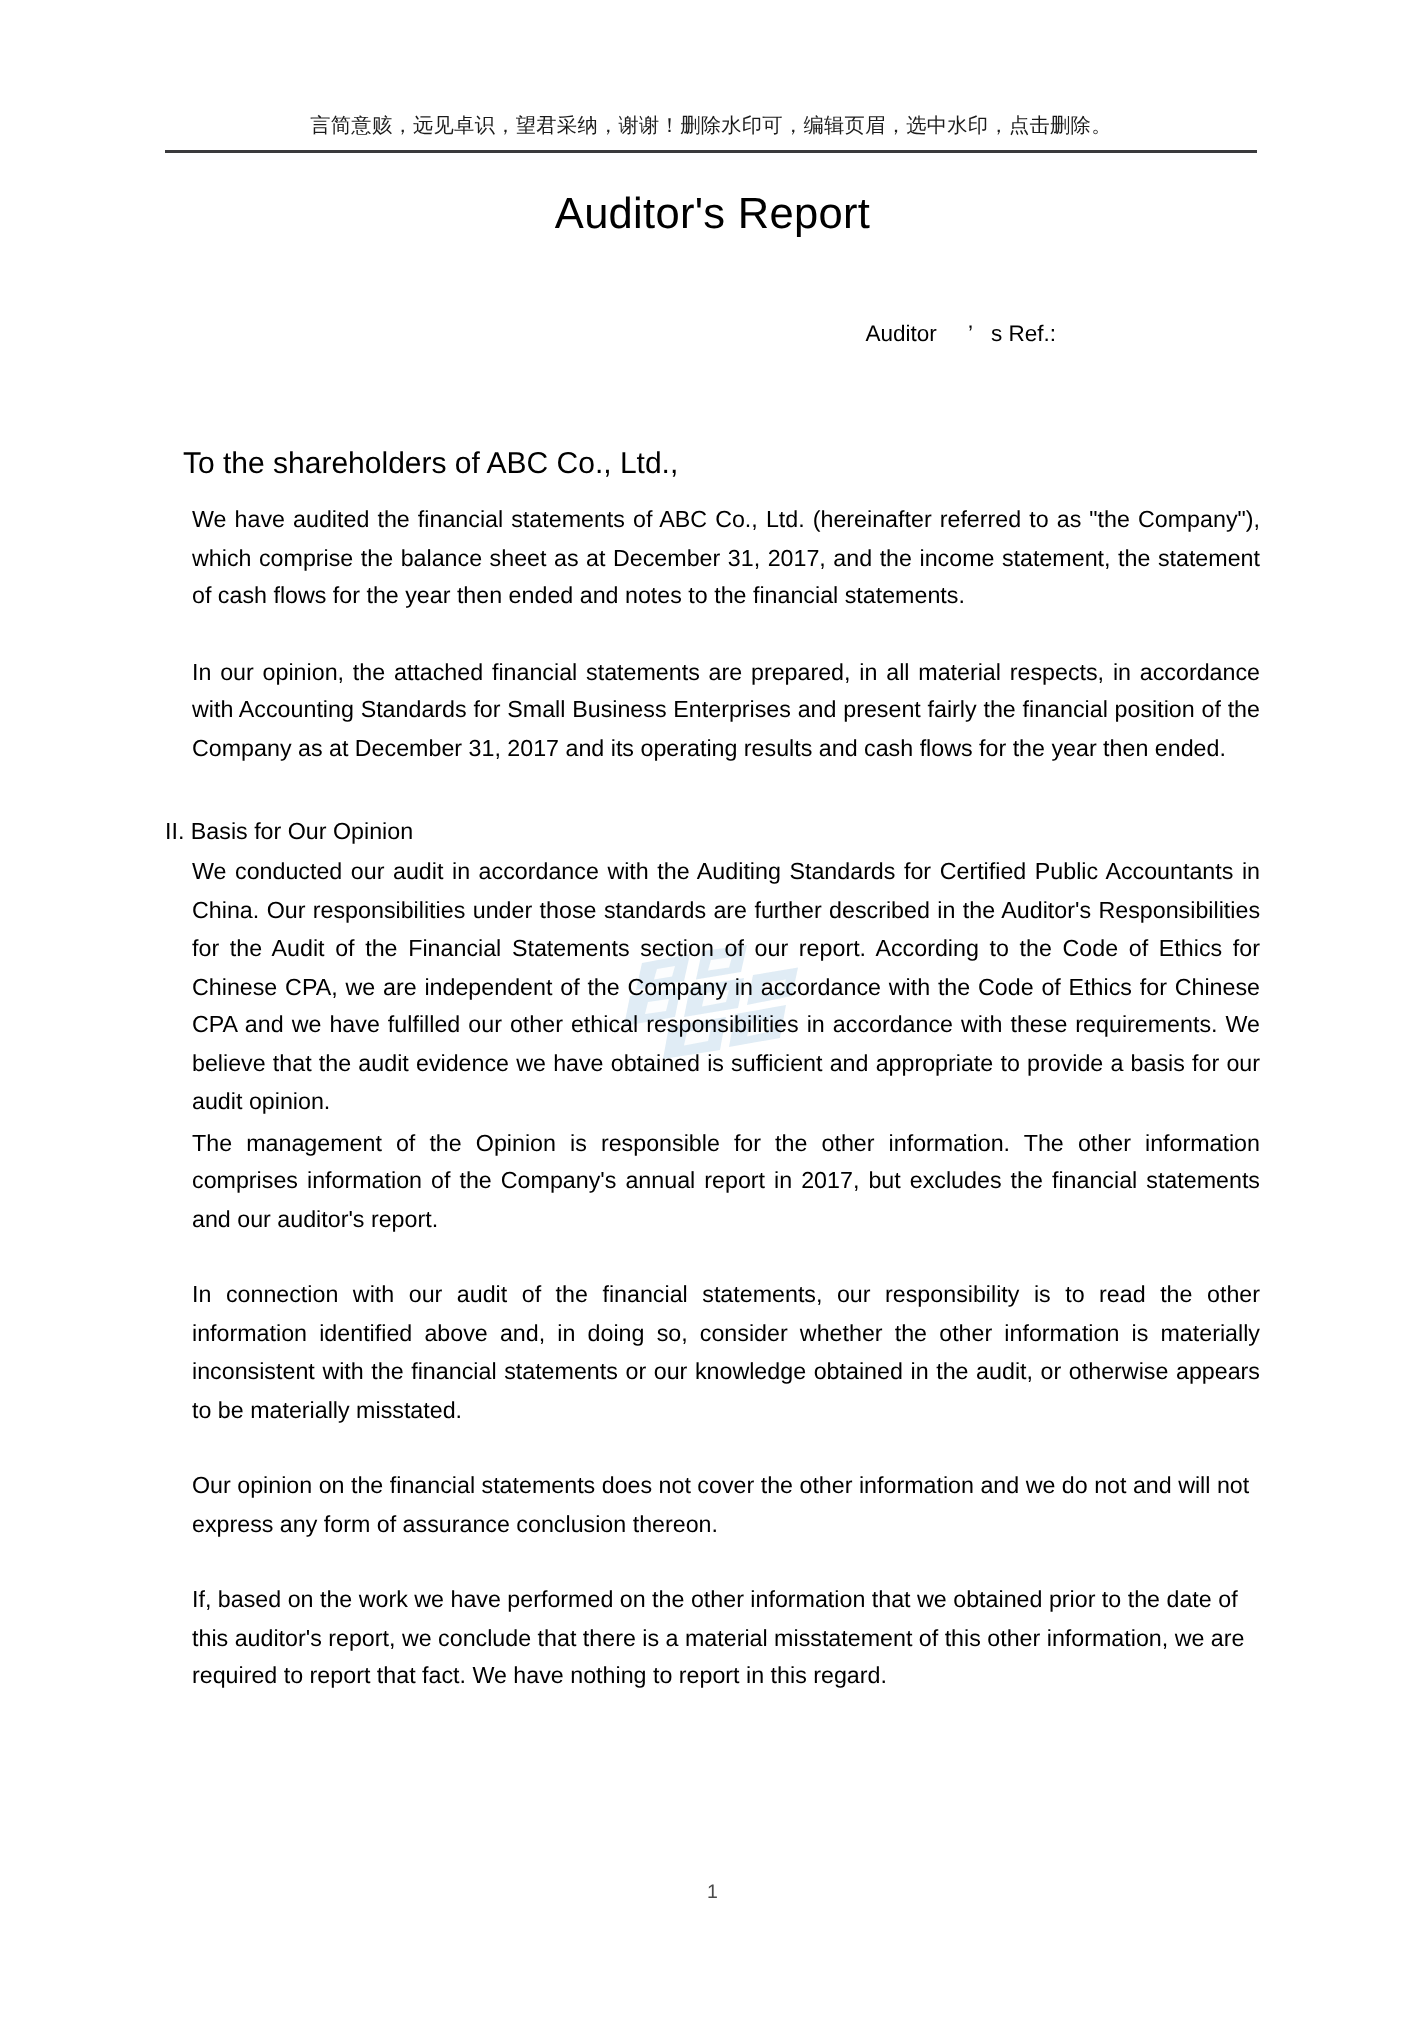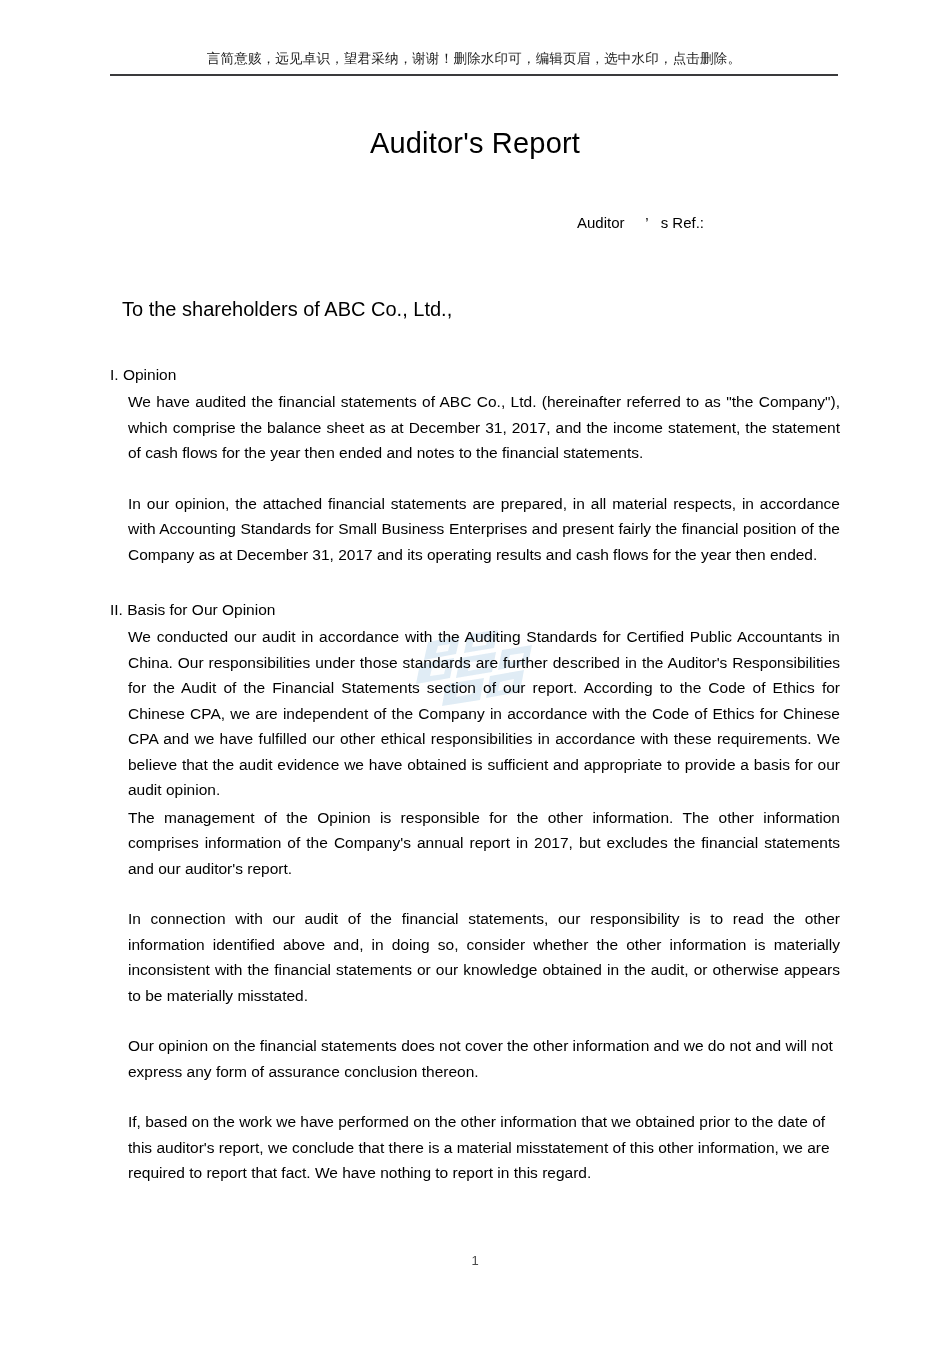--- a/index.html
+++ b/index.html
@@ -29,21 +29,21 @@
     height: 90px;
     z-index: 0;
     pointer-events: none;
     opacity: 0.85;
   }
 
   
   .header {
     position: absolute;
     left: 110px;
-    top: 48px;
+    top: 74px;
     width: 728px;
     z-index: 2;
   }
   .header-text {
     font-family: "DejaVu Sans", sans-serif;
     font-size: 13.5px;
     line-height: 20px;
     text-align: center;
     color: #1b1b1b;
     letter-spacing: 0.2px;
@@ -165,21 +165,20 @@
   </div>
 
   <div class="content">
 
     <h1 class="doc-title">Auditor's Report</h1>
 
     <p class="ref-line">Auditor     ’   s Ref.:</p>
 
     <p class="addressee">To the shareholders of ABC Co., Ltd.,</p>
 
-    <h2 class="section-heading">I. Opinion</h2>
     <p class="para first">We have audited the financial statements of ABC Co., Ltd. (hereinafter referred to as "the Company"), which comprise the balance sheet as at December 31, 2017, and the income statement, the statement of cash flows for the year then ended and notes to the financial statements.</p>
     <p class="para spaced">In our opinion, the attached financial statements are prepared, in all material respects, in accordance with Accounting Standards for Small Business Enterprises and present fairly the financial position of the Company as at December 31, 2017 and its operating results and cash flows for the year then ended.</p>
 
     <h2 class="section-heading">II. Basis for Our Opinion</h2>
     <p class="para first">We conducted our audit in accordance with the Auditing Standards for Certified Public Accountants in China. Our responsibilities under those standards are further described in the Auditor's Responsibilities for the   Audit of the Financial Statements section of our report. According to the Code of Ethics for Chinese CPA, we are independent of the Company in accordance with the Code of Ethics for Chinese CPA and we have fulfilled our other ethical responsibilities in accordance with these requirements. We believe that the audit evidence we have obtained is sufficient and appropriate to provide a basis for our audit opinion.</p>
 
     <p class="para first">The management of the Opinion is responsible for the other information. The other information comprises information of the Company's annual report in 2017, but excludes the financial statements and our auditor's report.</p>
     <p class="para spaced">In connection with our audit of the financial statements, our responsibility is to read the other information identified above and, in doing so, consider whether the other information is materially inconsistent with the financial statements or our knowledge obtained in the audit, or otherwise appears to be materially misstated.</p>
     <p class="para spaced nojustify">Our opinion on the financial statements does not cover the other information and we do not and will not express any form of assurance conclusion thereon.</p>
     <p class="para spaced nojustify">If, based on the work we have performed on the other information that we obtained prior to the date of this auditor's report, we conclude that there is a material misstatement of this other information, we are required to report that fact. We have nothing to report in this regard.</p>

